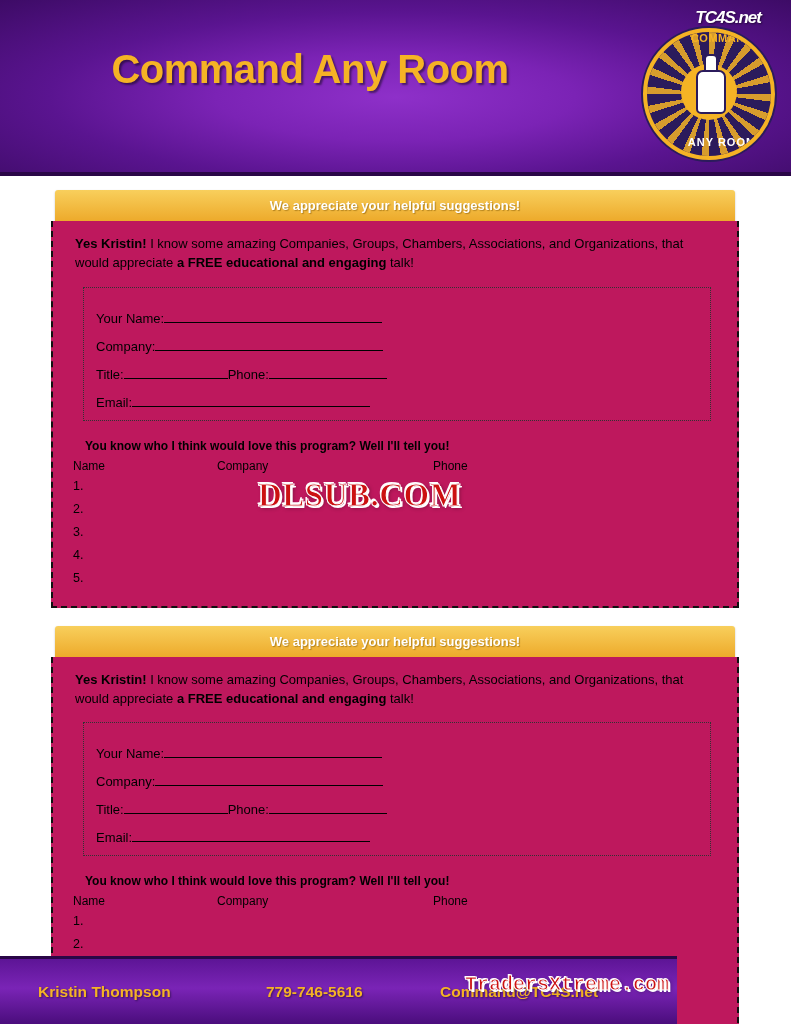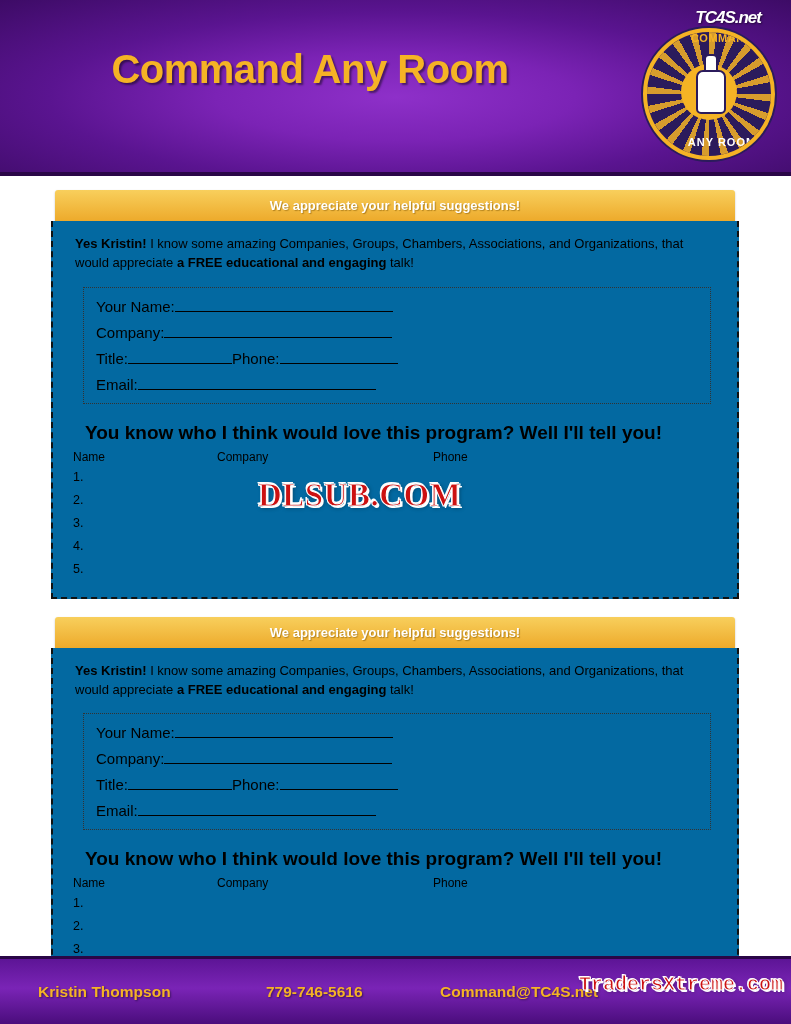--- a/index.html
+++ b/index.html
@@ -188,56 +188,56 @@
     text-shadow: 1px 1px 1px rgba(120,80,0,0.5);
   }
   .dashed-box {
     margin: 0 auto;
     width: 688px;
     border: 2px dashed #111111;
     border-top: none;
     box-sizing: border-box;
     padding: 14px 18px 12px 18px;
     position: relative;
-    background: #0369a1;
+    background: #be185d;
   }
   .intro {
     font-size: 13px;
     color: #000000;
     line-height: 1.45;
     margin: 0 0 14px 4px;
   }
   .intro b { font-weight: bold; }
 
   .fields {
     border: 1px dotted #333333;
     padding: 10px 12px 8px 12px;
     margin: 0 8px 0 12px;
   }
   .field-row {
-    font-size: 15px;
+    font-size: 13px;
     color: #000000;
-    margin: 0 0 9px 0;
+    margin: 12px 0 9px 0;
     white-space: nowrap;
   }
   .field-row:last-child { margin-bottom: 2px; }
   .rule {
     display: inline-block;
     border-bottom: 1px solid #000000;
     height: 12px;
     vertical-align: baseline;
   }
   .r-long { width: 218px; }
   .r-company { width: 228px; }
   .r-title { width: 104px; }
   .r-phone { width: 118px; }
   .r-email { width: 238px; }
 
   .prompt {
-    font-size: 19px;
+    font-size: 12px;
     font-weight: bold;
     color: #000000;
     margin: 18px 0 6px 14px;
   }
   .cols {
     position: relative;
     margin: 0 0 0 2px;
     font-size: 12px;
     color: #000000;
   }
@@ -275,21 +275,21 @@
       -1px -1px 0 #ffffff,
       2px 2px 4px rgba(0,0,0,0.4);
     transform: scaleY(1.05);
   }
 
   
   .footer {
     position: absolute;
     left: 0;
     bottom: 0;
-    width: 791px;
+    width: 677px;
     height: 68px;
     background: linear-gradient(180deg, #5d1596 0%, #7a24b6 45%, #4a0d7c 100%);
     border-top: 3px solid #2a0747;
     box-sizing: border-box;
   }
   .footer-inner {
     position: relative;
     height: 100%;
   }
   .footer-item {

